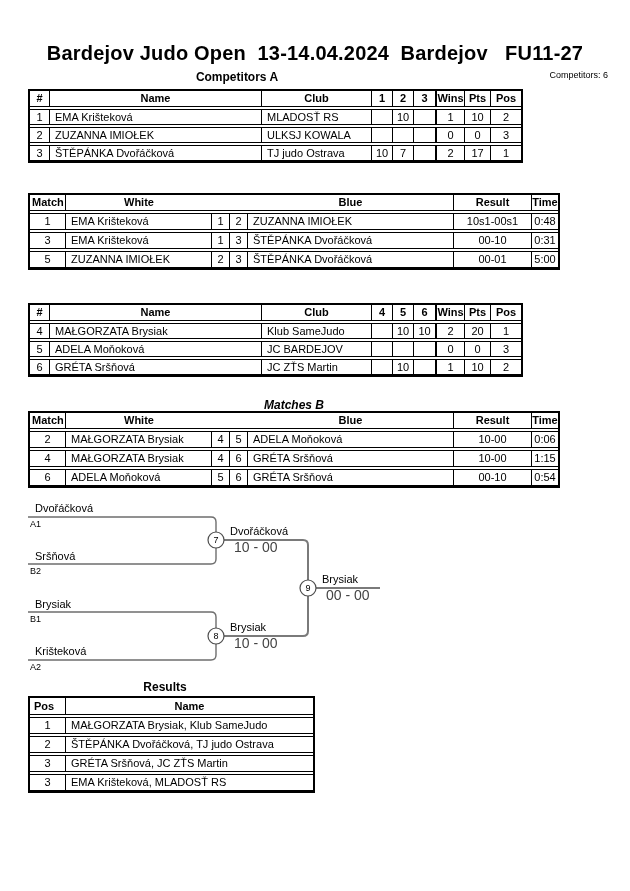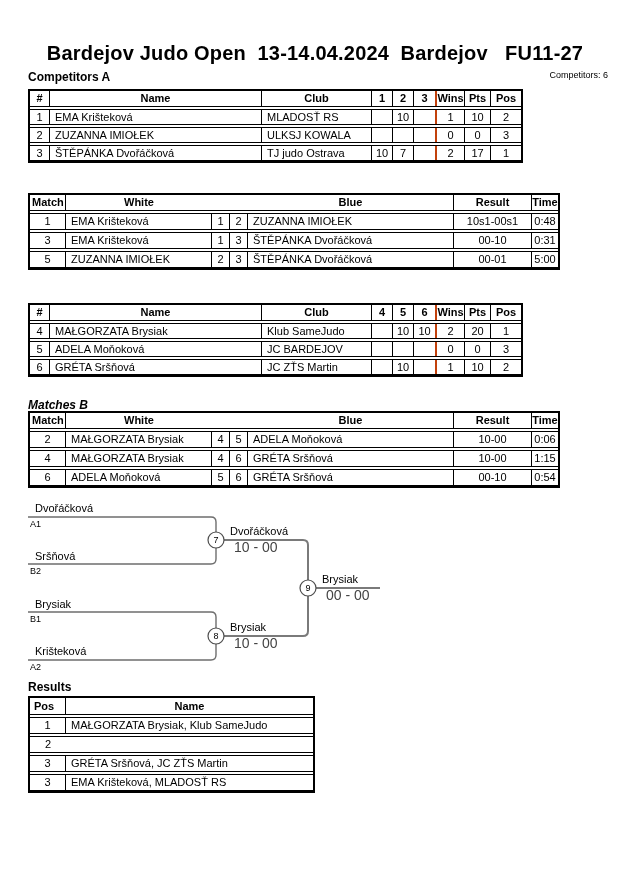--- a/index.html
+++ b/index.html
@@ -6,21 +6,21 @@
   .page {
     position:relative; width:630px; height:891px; background:#ffffff;
     font-family:"Liberation Sans", sans-serif; color:#000;padding-left:28px;
   }
   .abs { position:absolute; }
   .pre { white-space:pre; }
   .title {
     left:0; top:42px; width:630px; text-align:center;
     font-size:20px; font-weight:bold; letter-spacing:0.2px;
   }
-  .sec-h { font-size:12px; font-weight:bold; text-align:left; }
+  .sec-h { font-size:12px; font-weight:bold; text-align:center; }
   .count { font-size:9px; text-align:right; }
   .tbl {
     position:absolute; display:flex; flex-direction:column; gap:2px;
     border:2px solid #000; background:#fff; box-sizing:border-box;
   }
   .row {
     display:grid; box-sizing:border-box; background:#fff;
     border-top:1px solid #000; border-bottom:1px solid #000;
   }
   .tbl .row:first-child { border-top:none; }
@@ -29,21 +29,21 @@
   .mtchh { grid-template-columns:36px 146px 36px 206px 78px 1fr; height:16px; }
   .res  { grid-template-columns:36px 1fr; height:17px; }
   .c {
     display:flex; align-items:center; justify-content:center;
     border-right:1px solid #000; font-size:11px; line-height:1;
     overflow:hidden; white-space:nowrap; box-sizing:border-box;
   }
   .row > .c:last-child { border-right:none; }
   .c.l { justify-content:flex-start; padding-left:5px; }
   .c.nb { border-right:none; }
-  .c.tl { border-left:2px solid #c2410c; }
+  .c.tl { border-left:2px solid #000000; }
   .head .c { font-weight:bold; }
   .bk-name { font-size:11px; line-height:13px; }
   .bk-seed { font-size:9px; line-height:10px; }
   .bk-score { font-size:14px; line-height:9px; color:#444; }
   .bk-node {
     width:16px; text-align:center; font-size:9px; line-height:10px;
   }
   svg.lines { position:absolute; left:0; top:0; }
 </style>
 </head>
@@ -267,20 +267,21 @@
     <div class="row res head">
       <div class="c l" style="padding-left:4px;">Pos</div>
       <div class="c">Name</div>
     </div>
     <div class="row res">
       <div class="c">1</div>
       <div class="c l">MAŁGORZATA Brysiak, Klub SameJudo</div>
     </div>
     <div class="row res">
       <div class="c">2</div>
+      <div class="c l">ŠTĚPÁNKA Dvořáčková, TJ judo Ostrava</div>
     </div>
     <div class="row res">
       <div class="c">3</div>
       <div class="c l">GRÉTA Sršňová, JC ZŤS Martin</div>
     </div>
     <div class="row res">
       <div class="c">3</div>
       <div class="c l">EMA Krišteková, MLADOSŤ RS</div>
     </div>
   </div>

